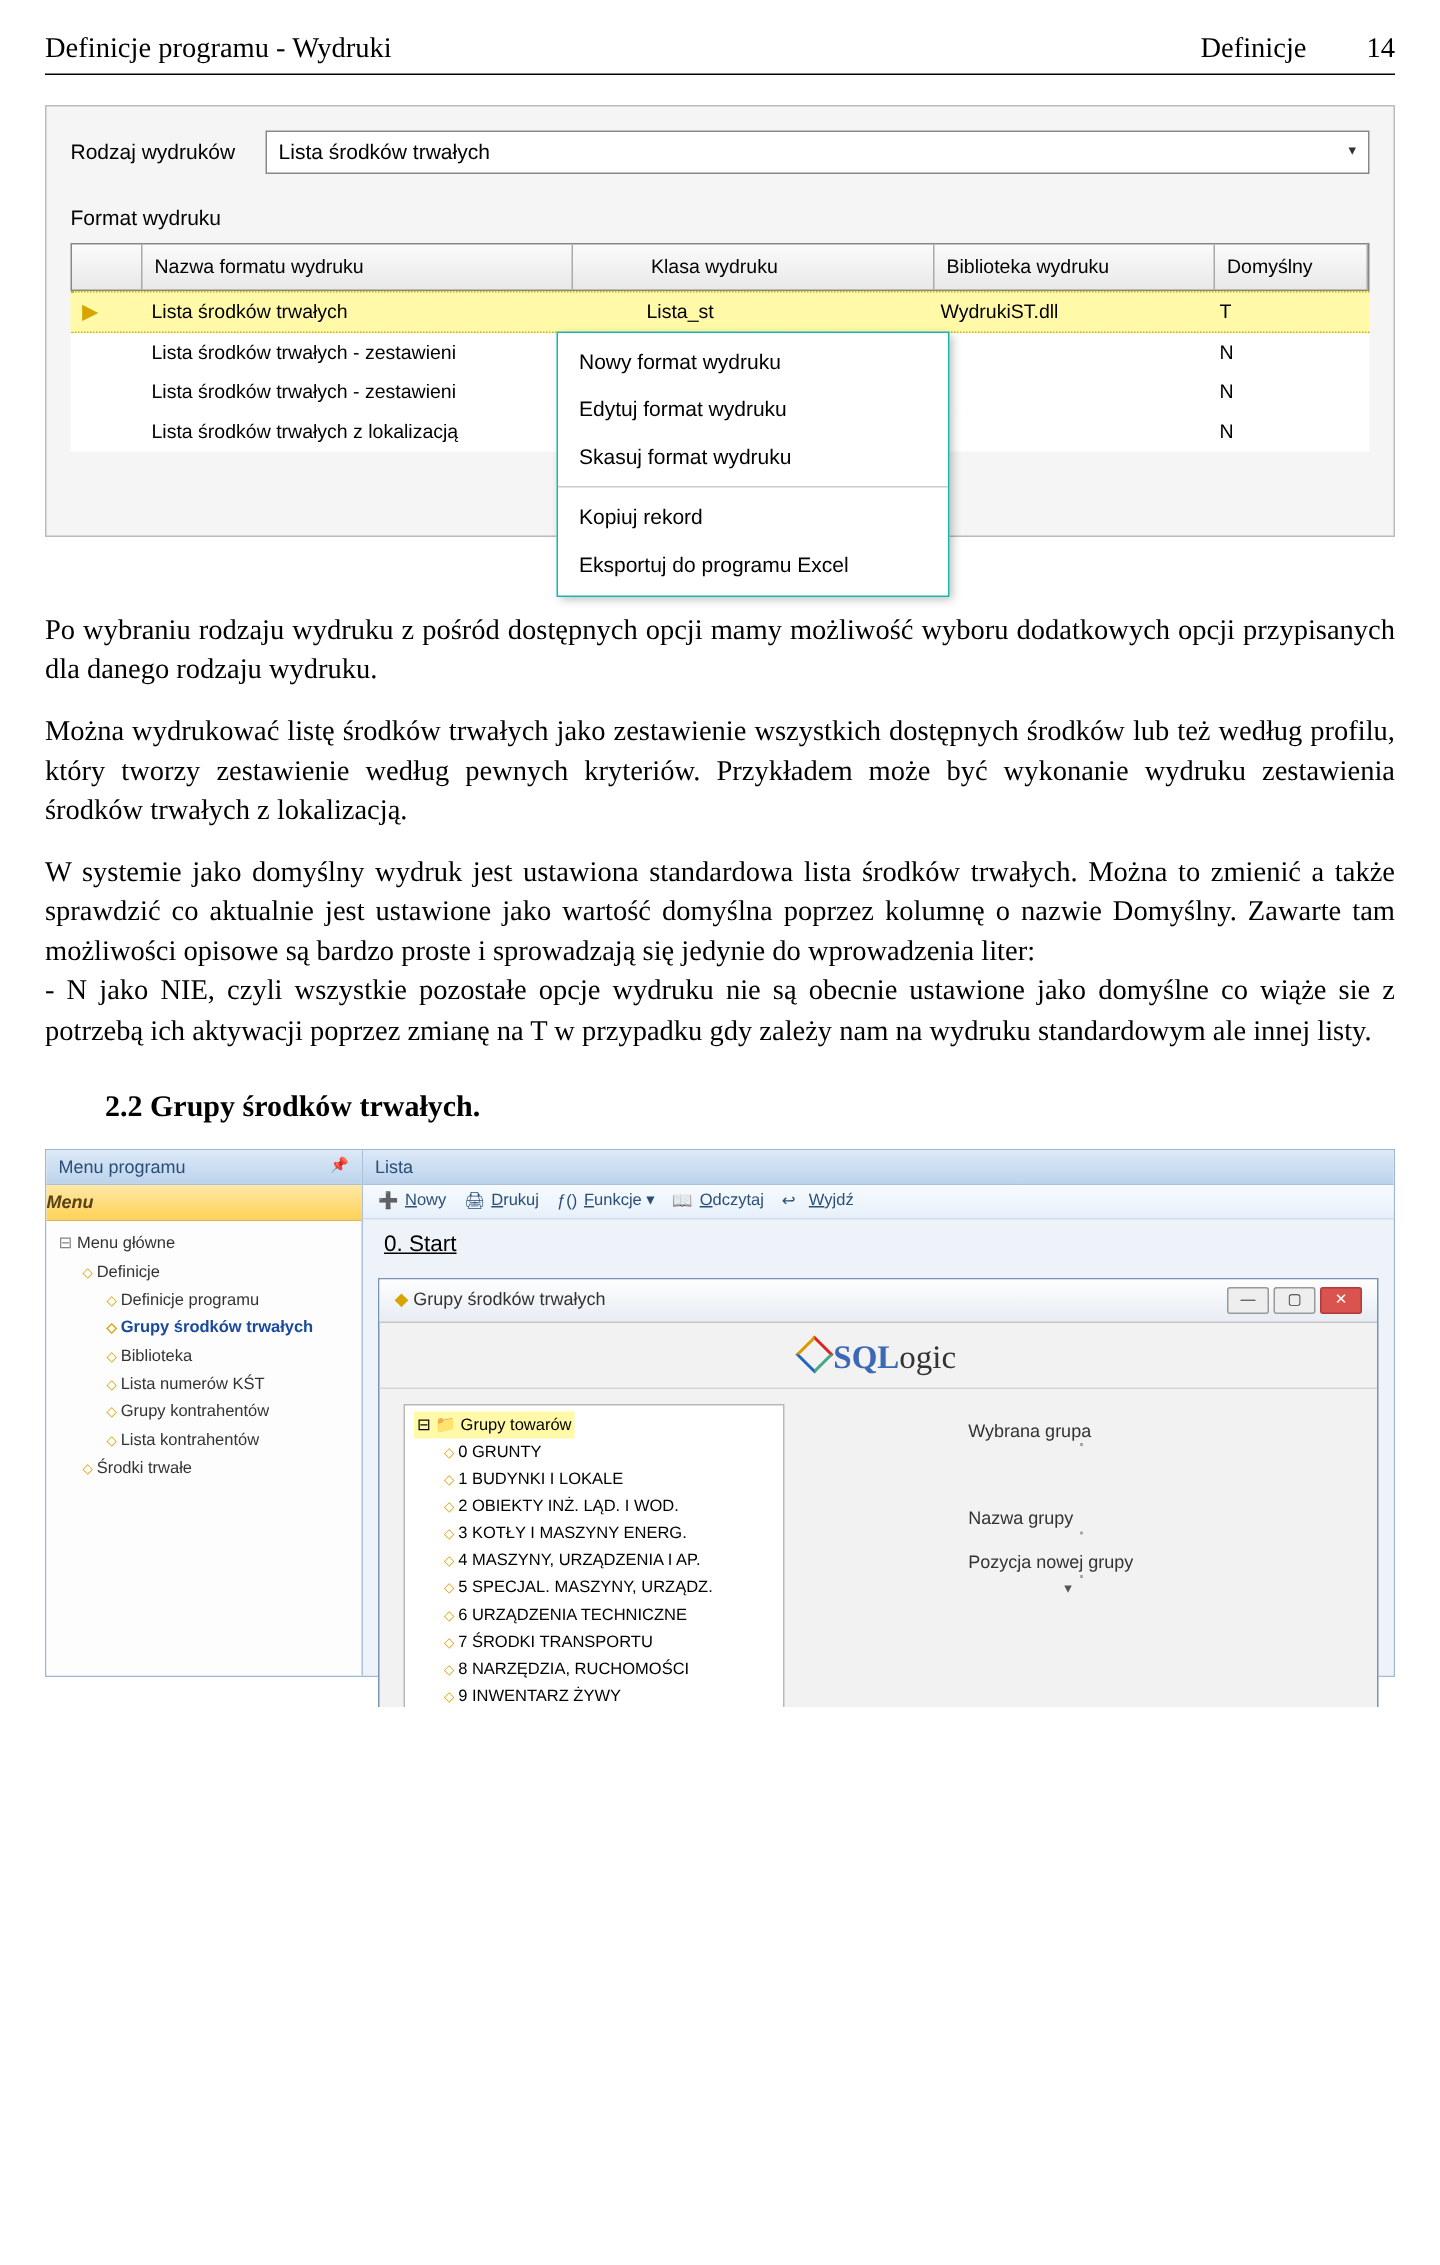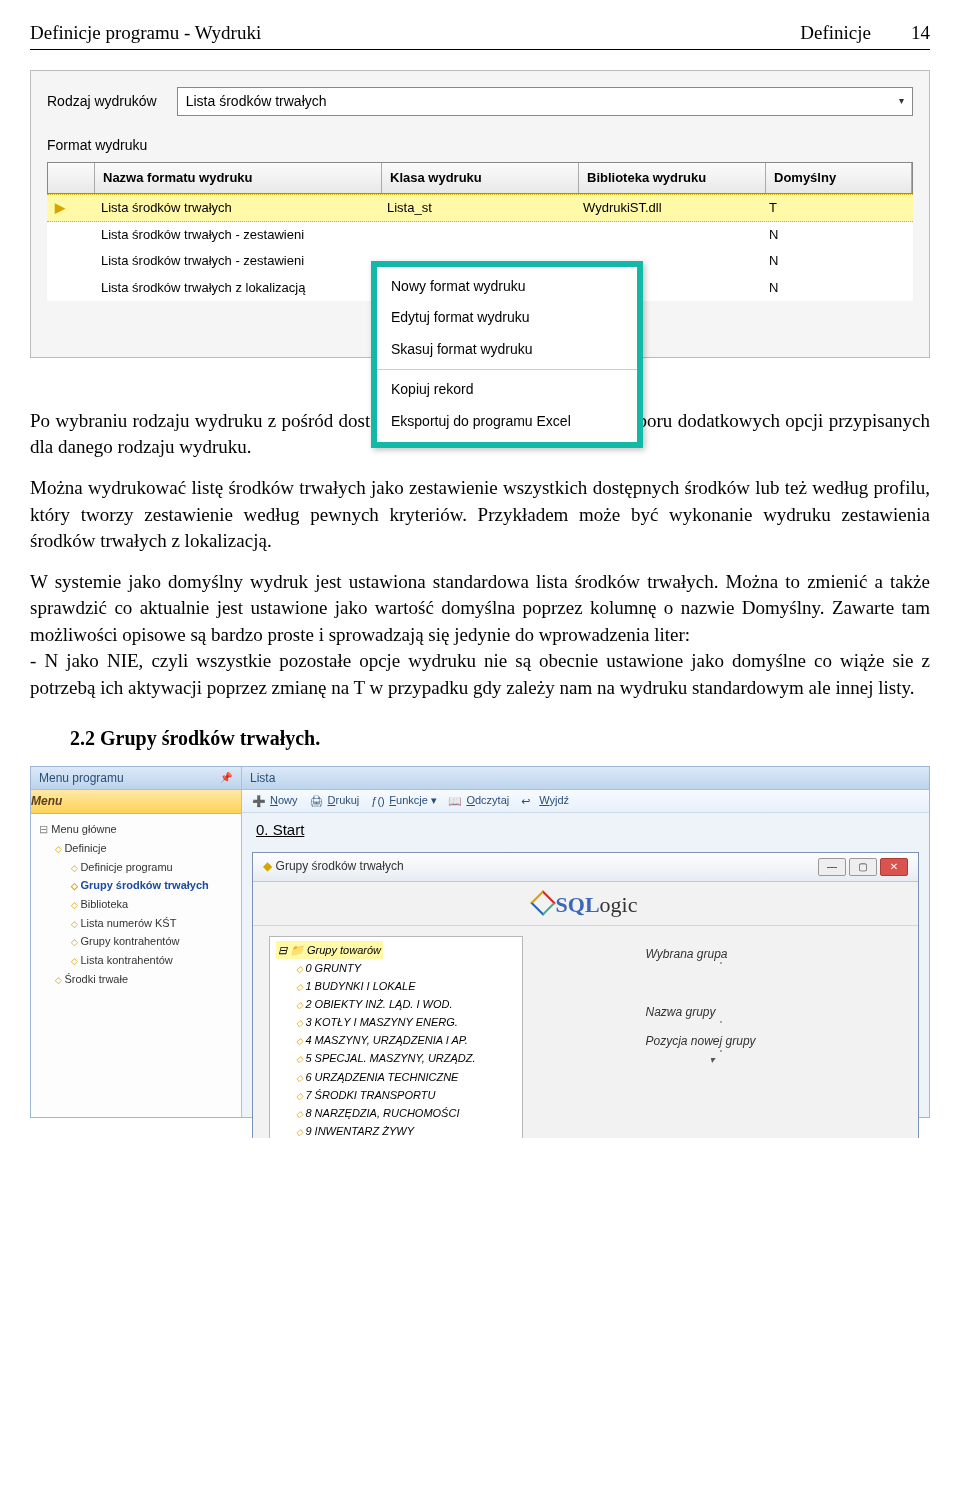--- a/index.html
+++ b/index.html
@@ -48,49 +48,47 @@
   .caret { font-size:10px; color:#333; }
   .gridhead {
     display:flex;
     border:1px solid #888;
     background:linear-gradient(#fbfbfb,#e8e8e8);
     font-size:13px;
   }
   .gridhead .cell {
     padding:6px 8px;
     border-right:1px solid #aaa;
-    font-weight:bold;
   }
   .c0{width:30px;}
   .c1{flex:0 0 270px;}
-  .c2{flex:0 0 180px;}
+  .c2{flex:0 0 180px;margin-left:44px;}
   .c3{flex:0 0 170px;}
   .c4{flex:1;}
   .gridrow {
     display:flex;
     font-size:13px;
     background:#fff;
   }
   .gridrow .cell{padding:4px 8px;}
   .gridrow.sel {
     background:#fff9a8;
     border-top:1px dotted #c9b300;
     border-bottom:1px dotted #c9b300;
   }
   .rowmark{width:30px;color:#d9a400;font-weight:bold;}
   .ctx-menu {
     position:absolute;
     top:150px; left:340px;
     width:260px;
     background:#fff;
-    border:6px solid #14b8a6;
+    border:1px solid #14b8a6;
     box-shadow:2px 2px 6px rgba(0,0,0,.25);
     font-size:14px;
     padding:4px 0;
-    margin-top:40px;
   }
   .ctx-menu .mi{padding:6px 14px;cursor:default;}
   .ctx-menu .sep{border-top:1px solid #ccc;margin:4px 0;}
   .para {
     text-align: justify;
     margin: 14px 0;
     font-size:19px;
   }
   .subhead {
     font-weight:bold;
@@ -174,21 +172,21 @@
   .win-ctrls{display:flex;gap:3px;}
   .wc{width:26px;height:16px;border:1px solid #999;background:#eee;font-size:10px;display:flex;align-items:center;justify-content:center;border-radius:2px;}
   .wc.close{background:#d9534f;color:#fff;border-color:#b03a35;}
   .logo-row{display:flex;justify-content:center;padding:8px 18px 4px;}
   .logo{font-family:Georgia,serif;font-size:22px;color:#333;}
   .logo b{color:#3c68b6;}
   .sq{width:18px;height:18px;display:inline-block;position:relative;margin-right:4px;}
   .sq::before{content:"";position:absolute;inset:0;border:2px solid transparent;
     border-top-color:#d22;border-right-color:#4a8;border-bottom-color:#26b;border-left-color:#d90;
     transform:rotate(45deg);}
-  .win-body{flex:1;display:flex;padding:10px 16px;gap:16px;border-top:1px solid #d6d6d6;border-bottom:1px solid #a16207;font-style:italic;}
+  .win-body{flex:1;display:flex;padding:10px 16px;gap:16px;border-top:1px solid #d6d6d6;border-bottom:1px solid #a16207;}
   .gtree{
     width:240px;border:1px solid #b7b7b7;background:#fff;padding:4px 6px;
     font-size:11px;line-height:1.65;
     height:200px;overflow:hidden;
   }
   .gtree .root{background:#fff9a8;display:inline-block;padding:0 2px;}
   .gtree .root::before{content:"⊟ 📁 ";}
   .gtree .leaf{padding-left:20px;}
   .gtree .leaf::before{content:"◇ ";color:#d9a400;font-size:9px;}
   .formside{flex:1;font-size:12px;color:#333;}

